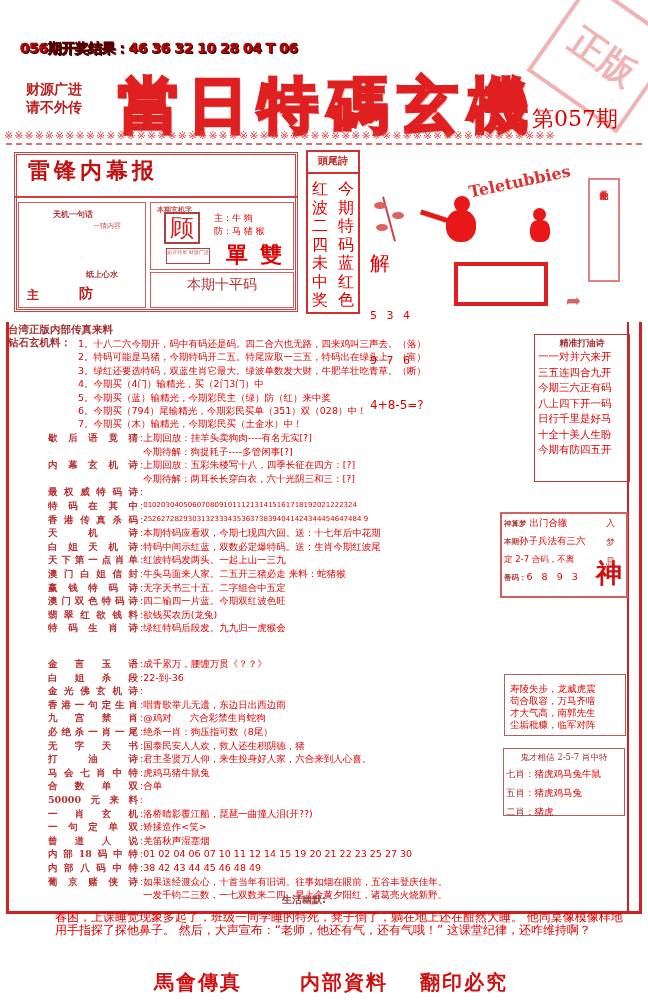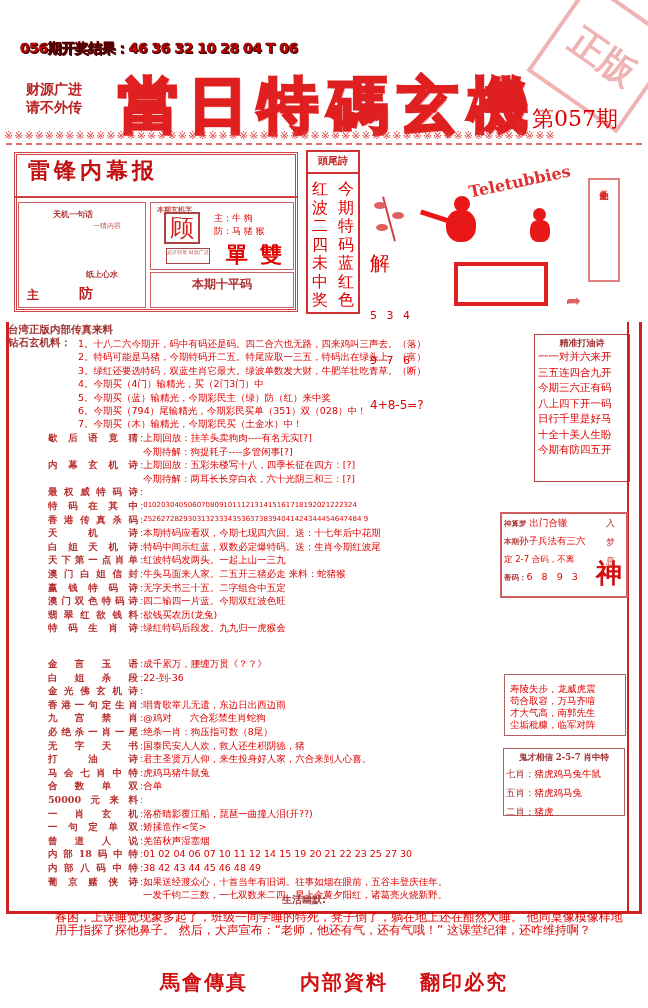--- a/index.html
+++ b/index.html
@@ -62,21 +62,21 @@
   .oil-lines { left: 538px; top: 349px; font-size: 10.5px; line-height: 15.5px; color: #e00000; }
 
   .shen-box { left: 500px; top: 512px; width: 128px; height: 86px; border: 2px solid #d06060; }
   .shen-lines { left: 504px; top: 514px; font-size: 9.5px; line-height: 17px; color: #e00000; white-space: nowrap; }
   .shen-lines .pre { color: #b04040; font-size: 7.5px; font-weight: bold; }
   .shen-glyph { left: 596px; top: 556px; font-size: 26px; color: #d01010; font-family: "DejaVu Serif", serif; font-weight: bold; }
 
   .idiom-box { left: 504px; top: 674px; width: 122px; height: 62px; border: 1px solid #b06060; }
   .idiom-lines { left: 510px; top: 683px; font-size: 9.5px; line-height: 12px; color: #e00000; }
   .ghost-box { left: 503px; top: 748px; width: 122px; height: 68px; border: 1px solid #b06060; }
-  .ghost-title { left: 503px; top: 752px; width: 122px; text-align: center; font-size: 8.5px; font-weight: bold; color: #a03030; font-family: "DejaVu Serif", serif; }
+  .ghost-title { left: 503px; top: 752px; width: 122px; text-align: center; font-size: 8.5px; font-weight: normal; color: #a03030; font-family: "DejaVu Serif", serif; }
   .ghost-lines { left: 506px; top: 764px; font-size: 9.5px; line-height: 19px; color: #e00000; }
   .ghost-lines .pre { color: #a03030; font-family: "DejaVu Serif", serif; }
 
   .life-title { left: 282px; top: 893px; font-size: 10px; color: #a04040; font-weight: bold; }
   .joke { left: 55px; top: 911px; width: 570px; font-size: 12px; line-height: 13px; color: #e00000; }
 
   .footer { top: 969px; font-size: 20px; color: #d01010; font-family: "DejaVu Serif", serif; font-weight: bold; letter-spacing: 2px; }
 </style>
 </head>
 <body>
@@ -108,21 +108,21 @@
   <div class="sm" style="position:absolute;left:6px;top:2px;font-weight:bold;">本期玄机字</div>
 </div>
 <div class="abs gu-box">顾</div>
 <div class="abs zodiac-lines">
   <div>主：牛 狗</div>
   <div>防：马 猪 猴</div>
 </div>
 <div class="abs tiaoma">必开特尾 财源广进</div>
 <div class="abs dan-shuang">單雙</div>
 <div class="abs inner-bot">
-  <div class="sm" style="position:absolute;left:0;width:100%;top:3px;text-align:center;font-weight:bold;color:#b03030;font-size:12px;">本期十平码</div>
+  <div class="sm" style="position:absolute;left:0;width:100%;top:3px;text-align:center;font-weight:normal;color:#b03030;font-size:14px;">本期十平码</div>
 </div>
 
 <div class="abs poem-box"></div>
 <div class="abs poem-title">頭尾詩</div>
 <div class="abs poem-col" style="left:310px;">
   <div>红</div>
   <div>波</div>
   <div>二</div>
   <div>四</div>
   <div>未</div>
@@ -387,15 +387,15 @@
 <div class="abs ghost-title">鬼才相信 2-5-7 肖中特</div>
 <div class="abs ghost-lines">
   <div><span class="pre">七肖：</span><span>猪虎鸡马兔牛鼠</span></div>
   <div><span class="pre">五肖：</span><span>猪虎鸡马兔</span></div>
   <div><span class="pre">二肖：</span><span>猪虎</span></div>
 </div>
 
 <div class="abs life-title">生活幽默:</div>
 <div class="abs joke">春困，上课睡觉现象多起了，班级一同学睡的特死，凳子倒了，躺在地上还在酣然大睡。 他同桌像模像样地用手指探了探他鼻子。 然后，大声宣布：“老师，他还有气，还有气哦！” 这课堂纪律，还咋维持啊？</div>
 
-<div class="abs footer" style="left:160px;text-align:right;">馬會傳真</div>
+<div class="abs footer" style="left:154px;text-align:right;">馬會傳真</div>
 <div class="abs footer" style="left:300px;">内部資料</div>
 <div class="abs footer" style="left:420px;">翻印必究</div>
 
 </body></html>

